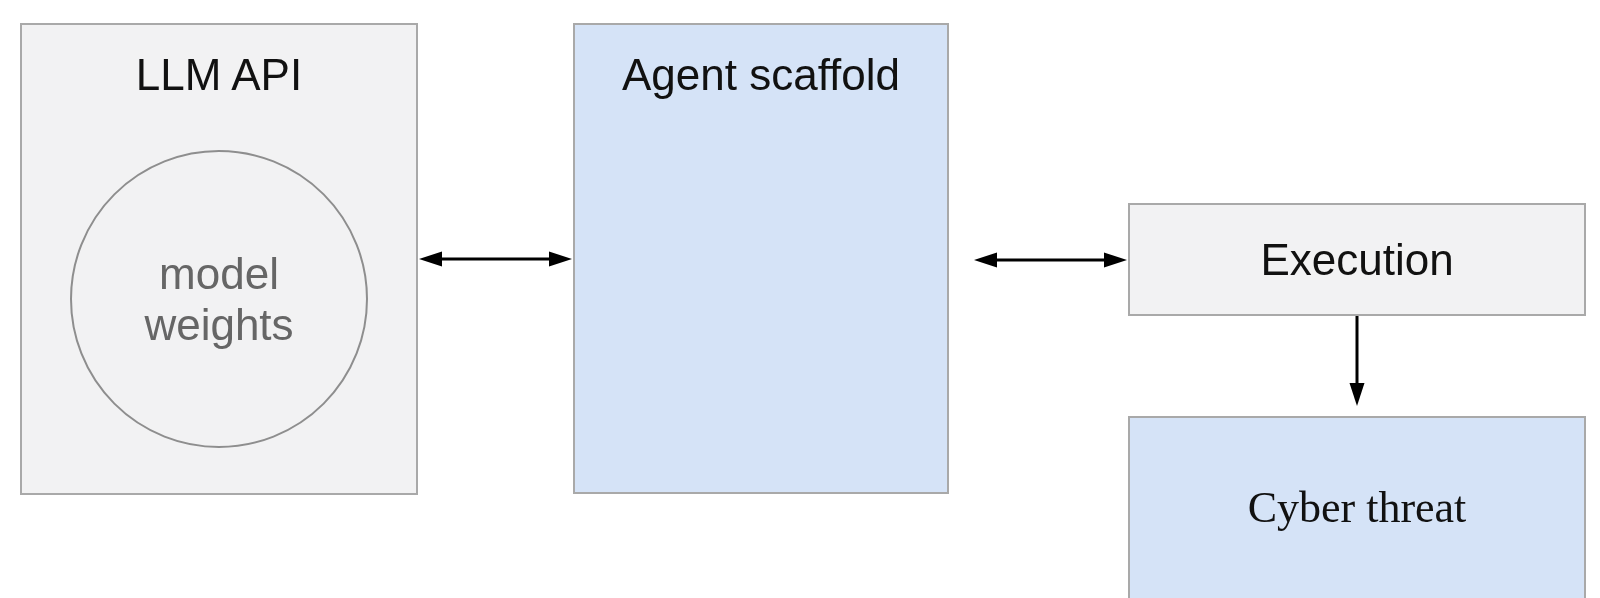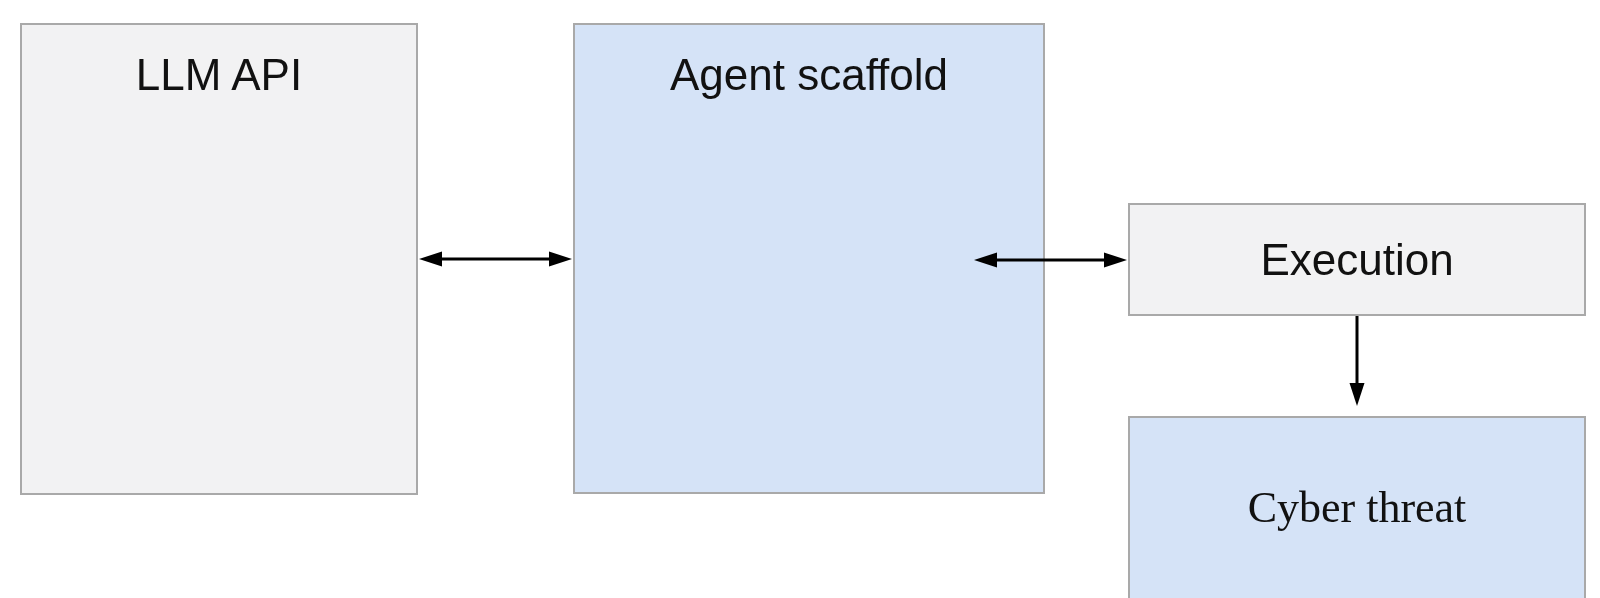--- a/index.html
+++ b/index.html
@@ -72,31 +72,37 @@
   }
   .arrow svg { display: block; }
 </style>
 </head>
 <body>
 
 <div class="canvas">
 
   <div class="node gray" style="left:20px; top:23px; width:398px; height:472px;">
     <div class="node-title">LLM API</div>
+    <div class="inner-circle">
+      <div class="circle-text">
+        <span>model</span><br>
+        <span>weights</span>
+      </div>
+    </div>
   </div>
 
   <div class="arrow" style="left:418px; top:246px;">
     <svg width="155" height="26" viewBox="0 0 155 26">
       <line x1="18" y1="13" x2="137" y2="13" stroke="currentColor" stroke-width="3"></line>
       <polygon points="1,13 24,5.5 24,20.5" fill="currentColor"></polygon>
       <polygon points="154,13 131,5.5 131,20.5" fill="currentColor"></polygon>
     </svg>
   </div>
 
-  <div class="node blue" style="left:573px; top:23px; width:472px; height:471px;">
+  <div class="node blue" style="left:573px; top:23px; width:376px; height:471px;">
     <div class="node-title">Agent scaffold</div>
   </div>
 
   <div class="arrow" style="left:973px; top:247px;">
     <svg width="155" height="26" viewBox="0 0 155 26">
       <line x1="18" y1="13" x2="137" y2="13" stroke="currentColor" stroke-width="3"></line>
       <polygon points="1,13 24,5.5 24,20.5" fill="currentColor"></polygon>
       <polygon points="154,13 131,5.5 131,20.5" fill="currentColor"></polygon>
     </svg>
   </div>

